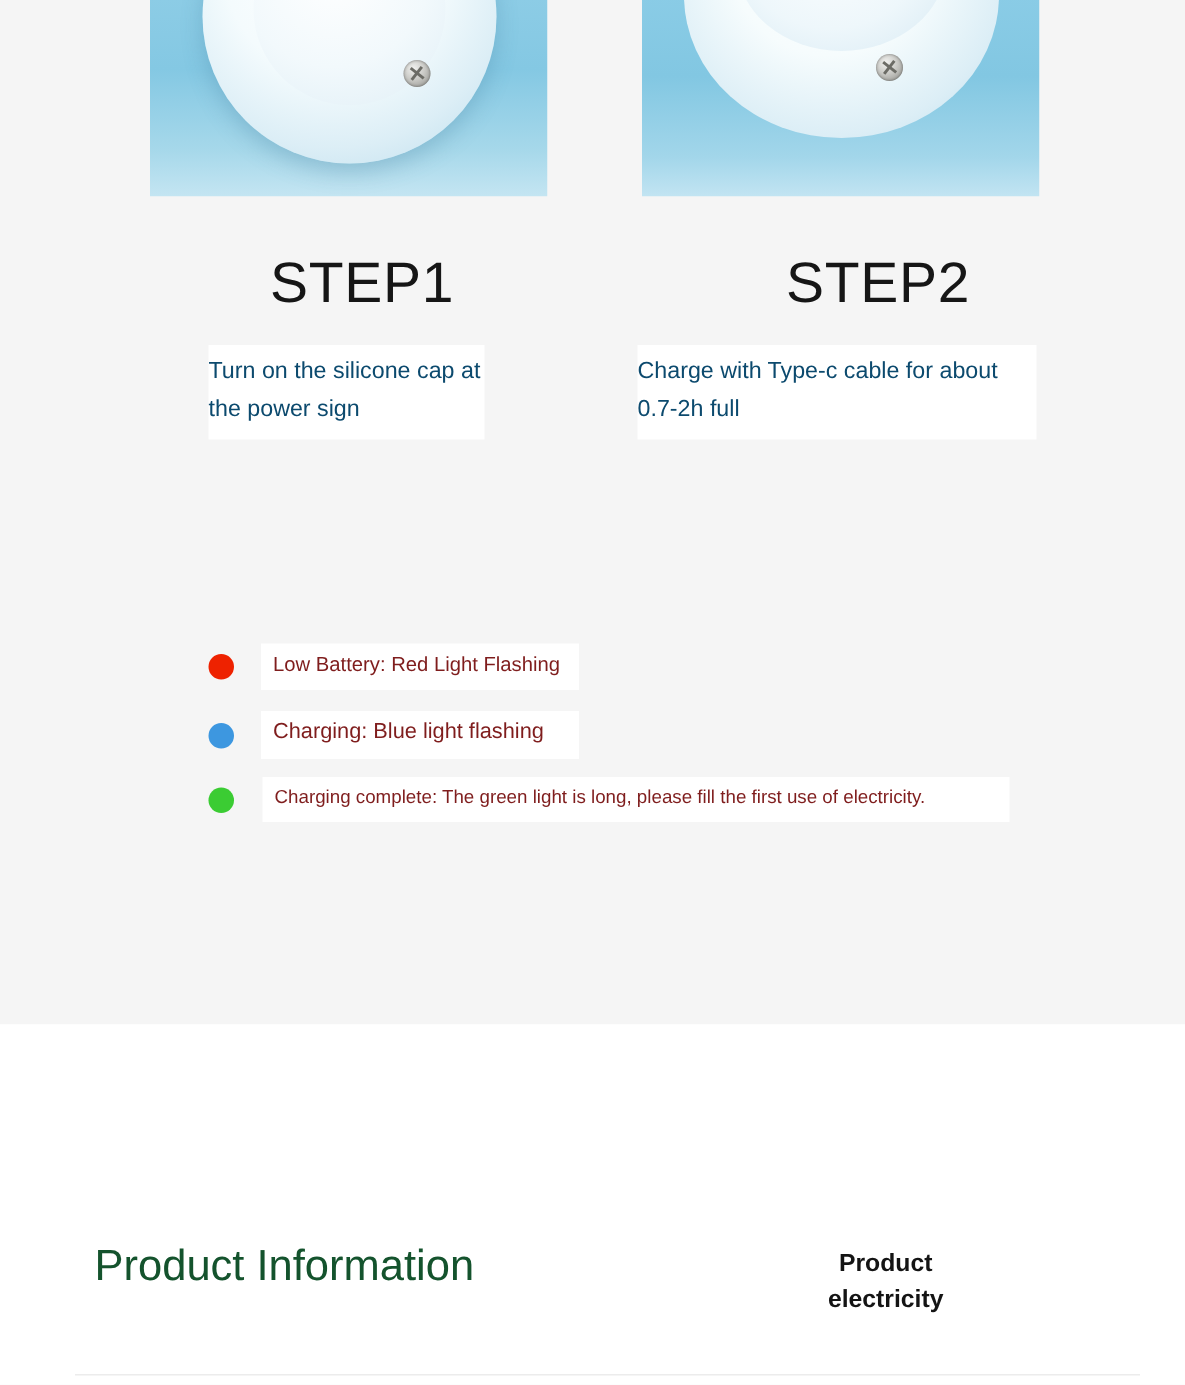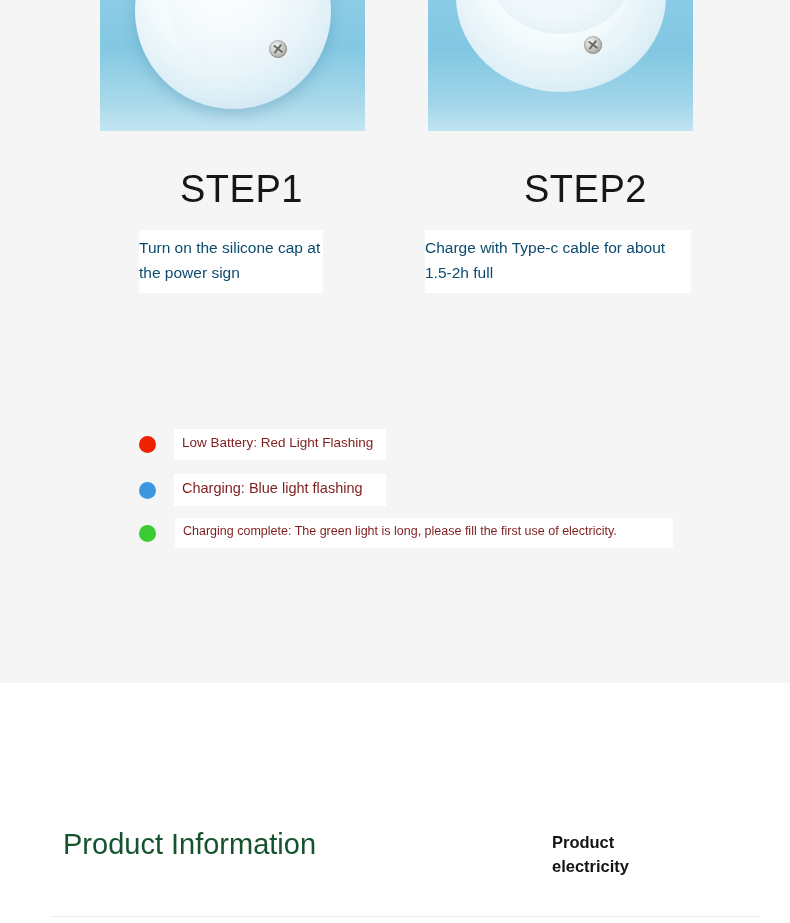--- a/index.html
+++ b/index.html
@@ -183,21 +183,21 @@
     background: #ffffff;
   }
   .info-title-cn {
     position: absolute;
     right: 49px;
     top: 830px;
     font-size: 16.5px;
     font-weight: 700;
     line-height: 24px;
     color: #141414;
-    text-align: left;
+    text-align: center;
   }
   .info-divider {
     position: absolute;
     left: 50px;
     top: 916px;
     width: 710px;
     height: 1px;
     background: #ececec;
   }
 </style>
@@ -224,21 +224,21 @@
         <div class="cap-mid"></div>
 
         <div class="screw screw-c"></div>
       </div>
     </div>
 
     <div class="step-title step-title-1">STEP1</div>
     <div class="step-title step-title-2">STEP2</div>
 
     <div class="step-desc step-desc-1">Turn on the silicone cap at the power sign</div>
-    <div class="step-desc step-desc-2">Charge with Type-c cable for about 1.5-2h full</div>
+    <div class="step-desc step-desc-2">Charge with Type-c cable for about 0.7-2h full</div>
 
     <div class="legend-row legend-row-1">
       <span class="legend-dot" style="background: rgb(238, 34, 0);"></span>
       <span class="legend-text">Low Battery: Red Light Flashing</span>
     </div>
 
     <div class="legend-row legend-row-2">
       <span class="legend-dot" style="background: rgb(61, 151, 224);"></span>
       <span class="legend-text">Charging: Blue light flashing</span>
     </div>

